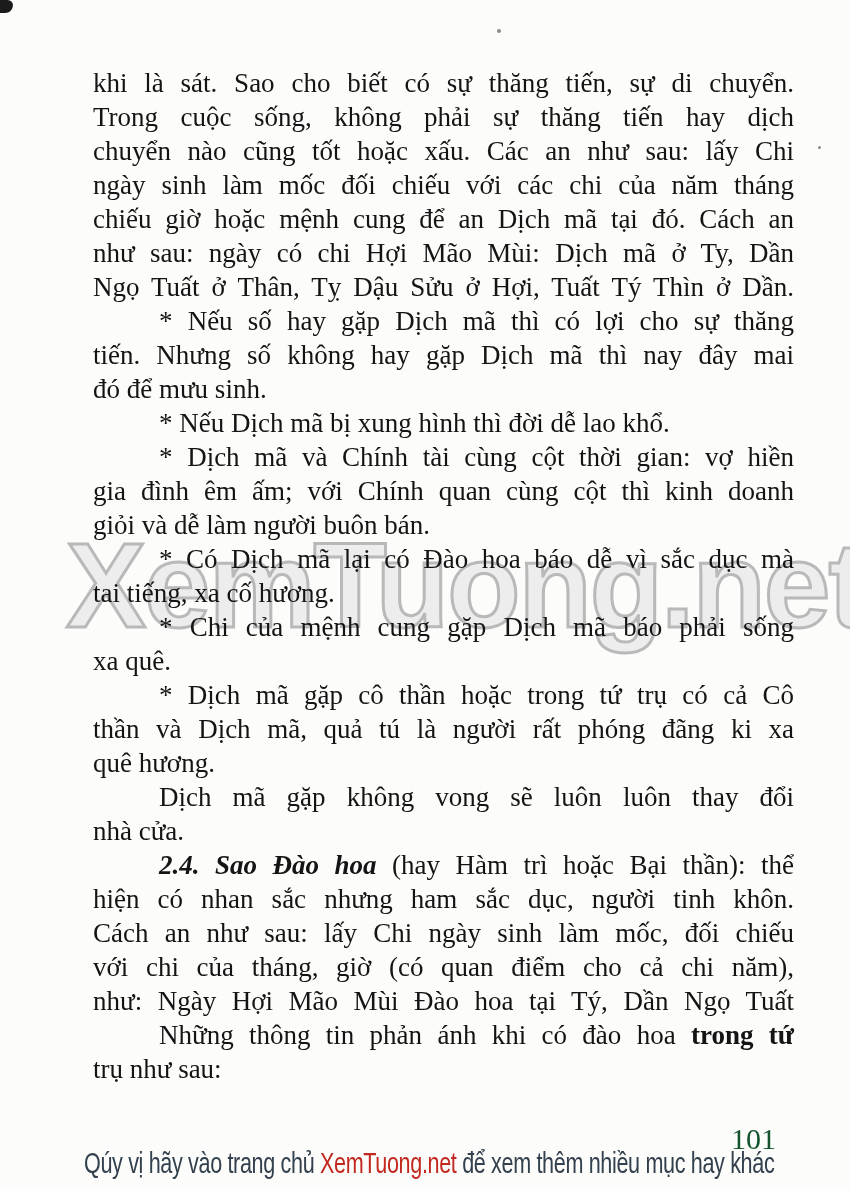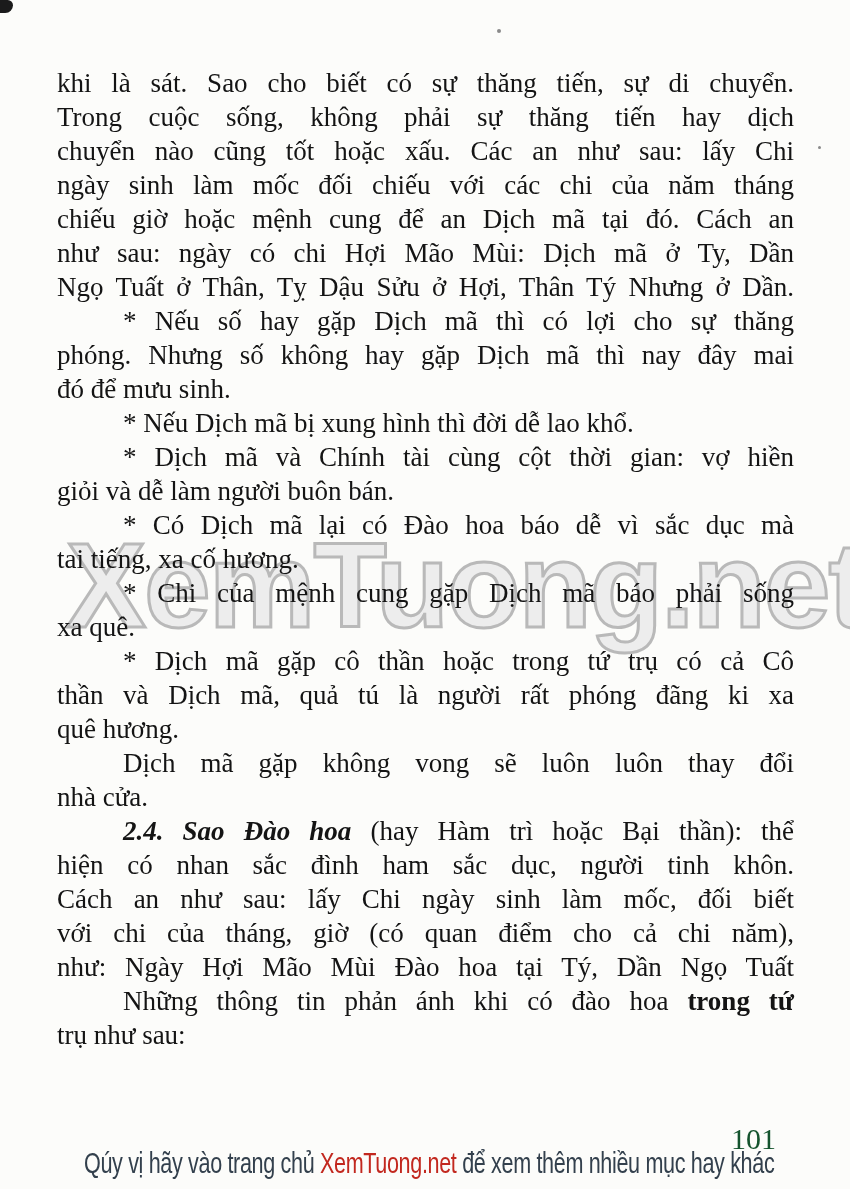--- a/index.html
+++ b/index.html
@@ -6,21 +6,21 @@
   .page {
     position:relative; width:850px; height:1189px;
     background:#fcfcfa; overflow:hidden;
     font-family:"Liberation Serif","DejaVu Serif",serif;
   }
   
   .body-text {
     position:absolute; left:57px; top:66px; width:737px; z-index:2;
     color:#141414; font-size:27px;
   }
-  .line { height:34px; line-height:34px; text-align:left; overflow:visible; }
+  .line { height:34px; line-height:34px; text-align:left; overflow:visible;margin-left:36px; }
   .line.just { text-align:justify; text-align-last:justify; }
   .line.ind  { padding-left:66px; }
   .seg-heading { font-style:italic; font-weight:bold; }
   .seg-bold { font-weight:bold; }
   
   .watermark {
     position:absolute; left:66px; top:516px; z-index:1;
     font-family:"Liberation Sans","DejaVu Sans",sans-serif;
     font-weight:bold; font-size:120px; letter-spacing:-2px;
     color:#ededed; -webkit-text-stroke:3px #b9b9b9;
@@ -58,39 +58,40 @@
 
   <div class="watermark">XemTuong.net</div>
 
   <div class="body-text">
       <div class="line just"><span>khi là sát. Sao cho biết có sự thăng tiến, sự di chuyển.</span></div>
       <div class="line just"><span>Trong cuộc sống, không phải sự thăng tiến hay dịch</span></div>
       <div class="line just"><span>chuyển nào cũng tốt hoặc xấu. Các an như sau: lấy Chi</span></div>
       <div class="line just"><span>ngày sinh làm mốc đối chiếu với các chi của năm tháng</span></div>
       <div class="line just"><span>chiếu giờ hoặc mệnh cung để an Dịch mã tại đó. Cách an</span></div>
       <div class="line just"><span>như sau: ngày có chi Hợi Mão Mùi: Dịch mã ở Ty, Dần</span></div>
-      <div class="line just"><span>Ngọ Tuất ở Thân, Tỵ Dậu Sửu ở Hợi, Thân Tý Nhưng ở Dần.</span></div>
+      <div class="line just"><span>Ngọ Tuất ở Thân, Tỵ Dậu Sửu ở Hợi, Tuất Tý Thìn ở Dần.</span></div>
       <div class="line just ind"><span>* Nếu số hay gặp Dịch mã thì có lợi cho sự thăng</span></div>
-      <div class="line just"><span>phóng. Nhưng số không hay gặp Dịch mã thì nay đây mai</span></div>
+      <div class="line just"><span>tiến. Nhưng số không hay gặp Dịch mã thì nay đây mai</span></div>
       <div class="line"><span>đó để mưu sinh.</span></div>
       <div class="line ind"><span>* Nếu Dịch mã bị xung hình thì đời dễ lao khổ.</span></div>
       <div class="line just ind"><span>* Dịch mã và Chính tài cùng cột thời gian: vợ hiền</span></div>
+      <div class="line just"><span>gia đình êm ấm; với Chính quan cùng cột thì kinh doanh</span></div>
       <div class="line"><span>giỏi và dễ làm người buôn bán.</span></div>
       <div class="line just ind"><span>* Có Dịch mã lại có Đào hoa báo dễ vì sắc dục mà</span></div>
       <div class="line"><span>tai tiếng, xa cố hương.</span></div>
       <div class="line just ind"><span>* Chi của mệnh cung gặp Dịch mã báo phải sống</span></div>
       <div class="line"><span>xa quê.</span></div>
       <div class="line just ind"><span>* Dịch mã gặp cô thần hoặc trong tứ trụ có cả Cô</span></div>
       <div class="line just"><span>thần và Dịch mã, quả tú là người rất phóng đãng ki xa</span></div>
       <div class="line"><span>quê hương.</span></div>
       <div class="line just ind"><span>Dịch mã gặp không vong sẽ luôn luôn thay đổi</span></div>
       <div class="line"><span>nhà cửa.</span></div>
       <div class="line just ind"><span class="seg-heading">2.4. Sao Đào hoa </span><span>(hay Hàm trì hoặc Bại thần): thể</span></div>
-      <div class="line just"><span>hiện có nhan sắc đình ham sắc dục, người tinh khôn.</span></div>
-      <div class="line just"><span>Cách an như sau: lấy Chi ngày sinh làm mốc, đối biết</span></div>
+      <div class="line just"><span>hiện có nhan sắc nhưng ham sắc dục, người tinh khôn.</span></div>
+      <div class="line just"><span>Cách an như sau: lấy Chi ngày sinh làm mốc, đối chiếu</span></div>
       <div class="line just"><span>với chi của tháng, giờ (có quan điểm cho cả chi năm),</span></div>
       <div class="line just"><span>như: Ngày Hợi Mão Mùi Đào hoa tại Tý, Dần Ngọ Tuất</span></div>
       <div class="line just ind"><span>Những thông tin phản ánh khi có đào hoa </span><span class="seg-bold">trong tứ</span></div>
       <div class="line"><span>trụ như sau:</span></div>
     </div>
 
   <div class="page-number">101</div>
 
   <div class="footer"><span>Qúy vị hãy vào trang chủ </span><span class="site">XemTuong.net</span><span> để xem thêm nhiều mục hay khác</span></div>
 </div>

